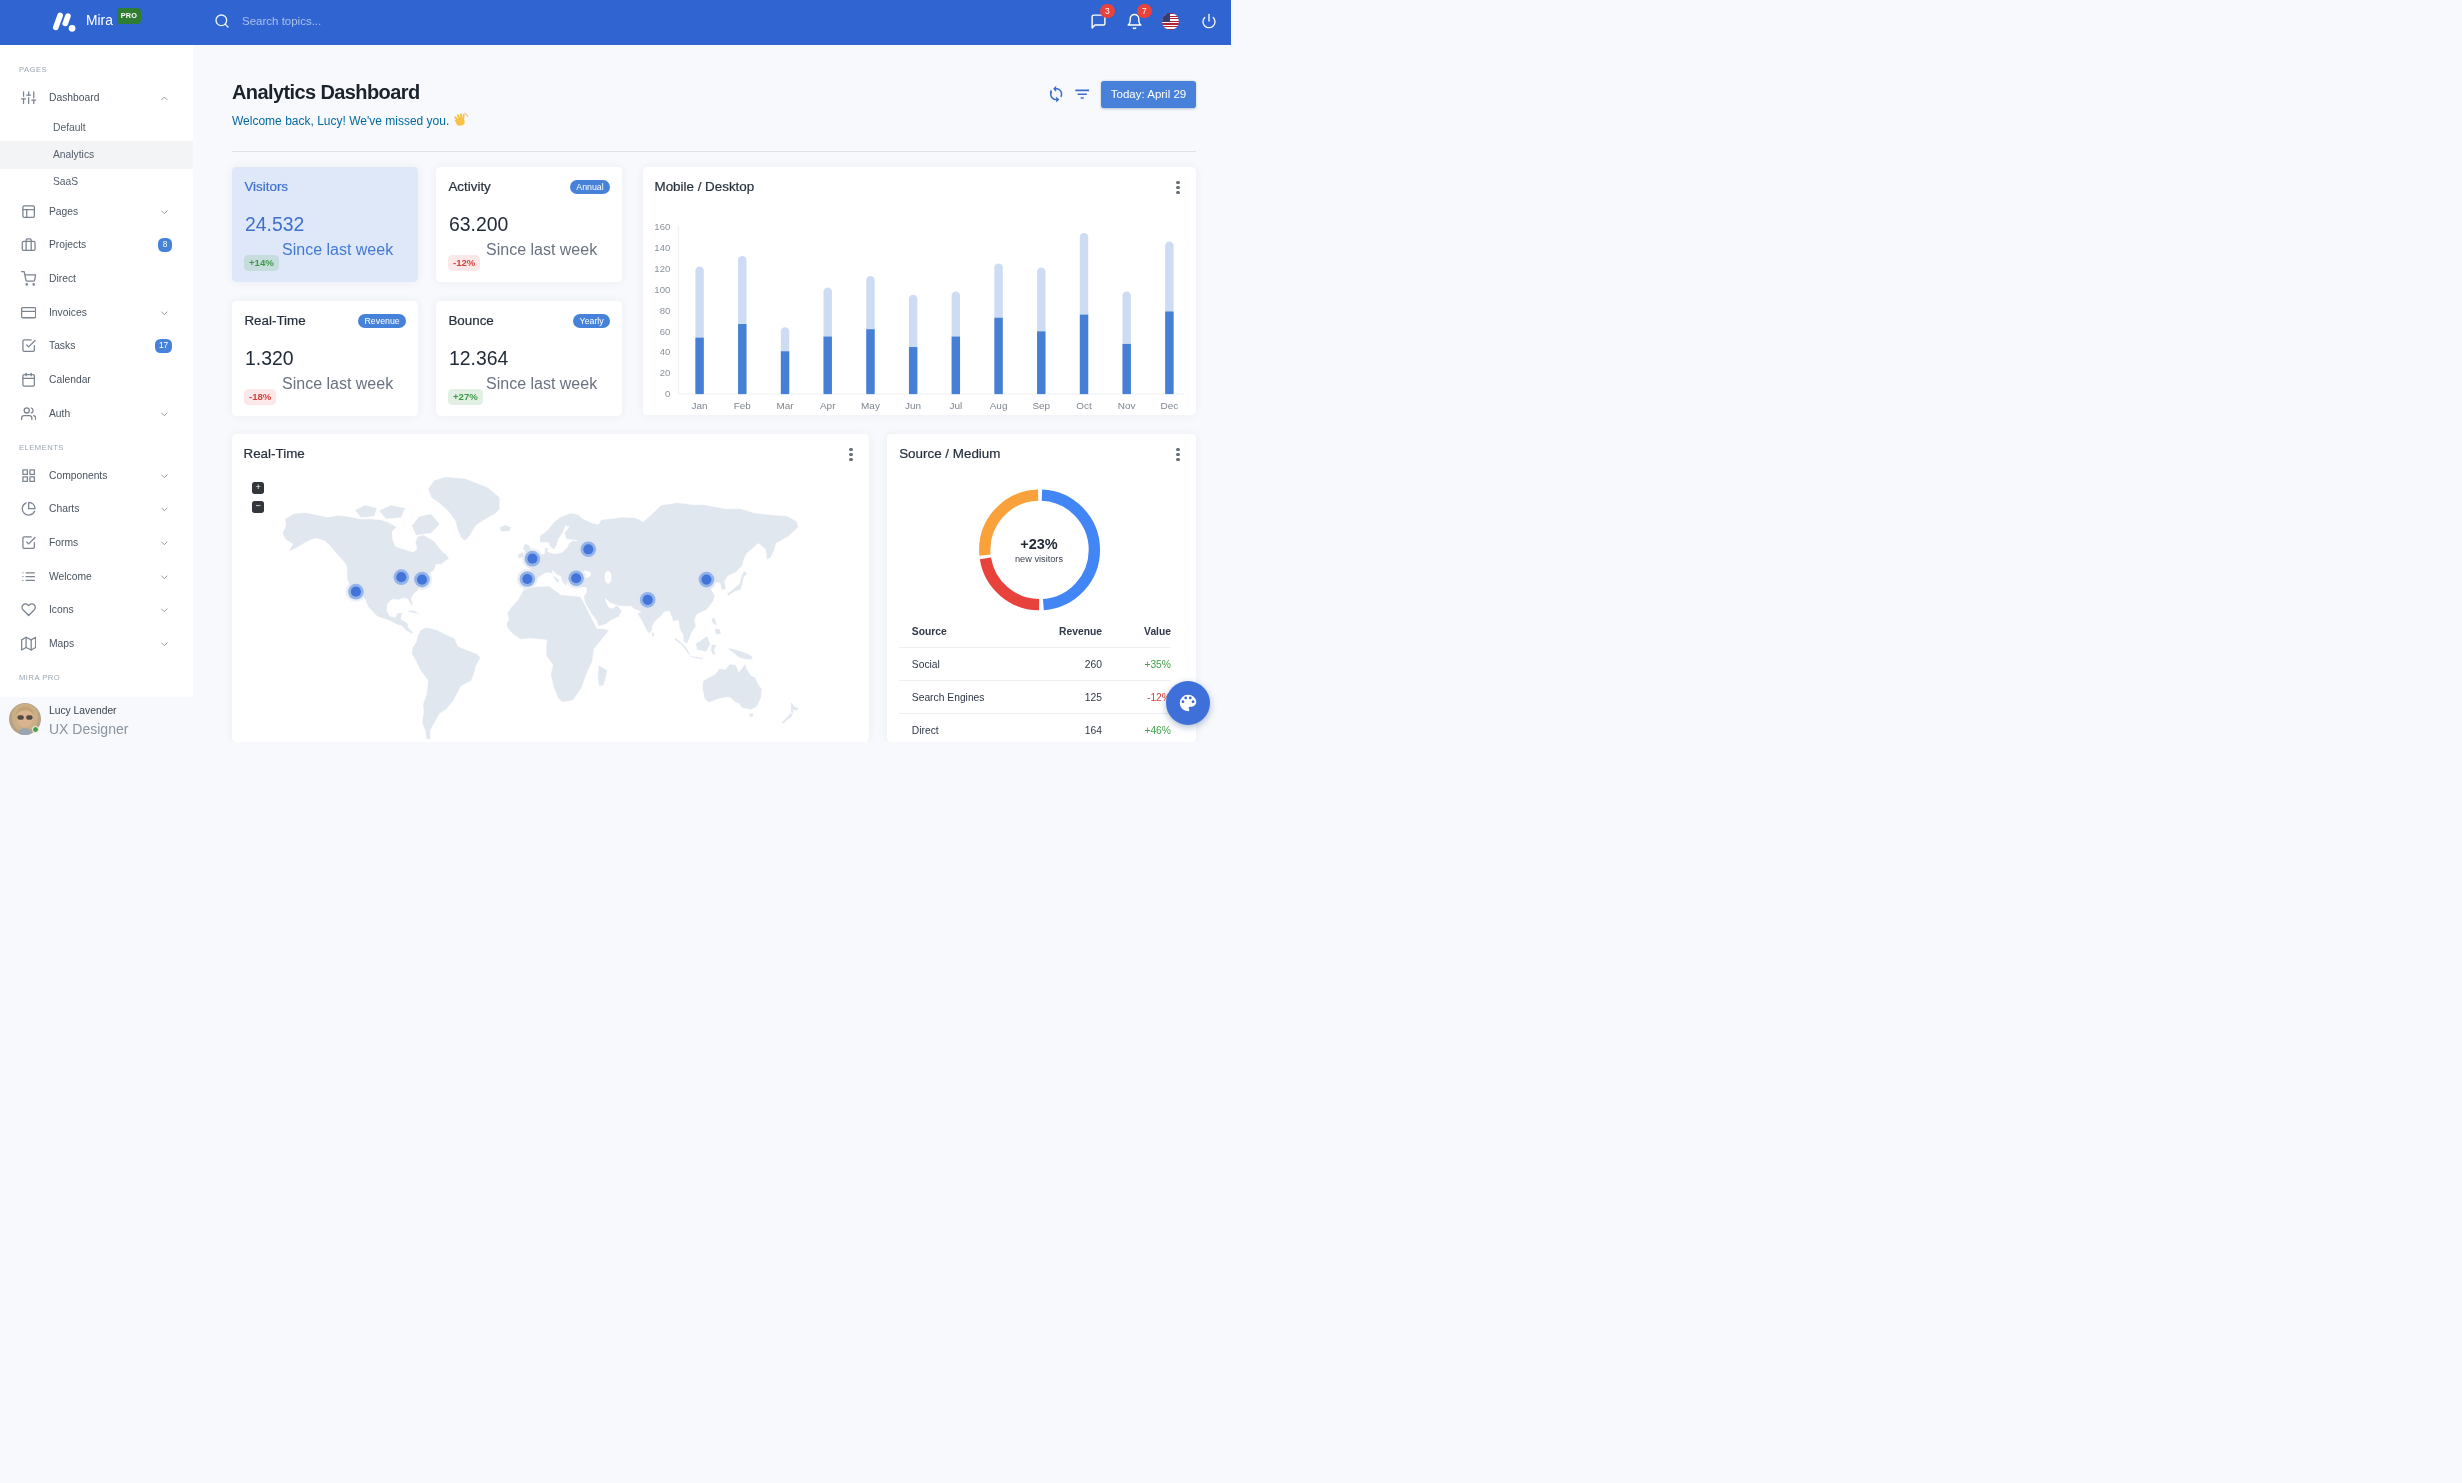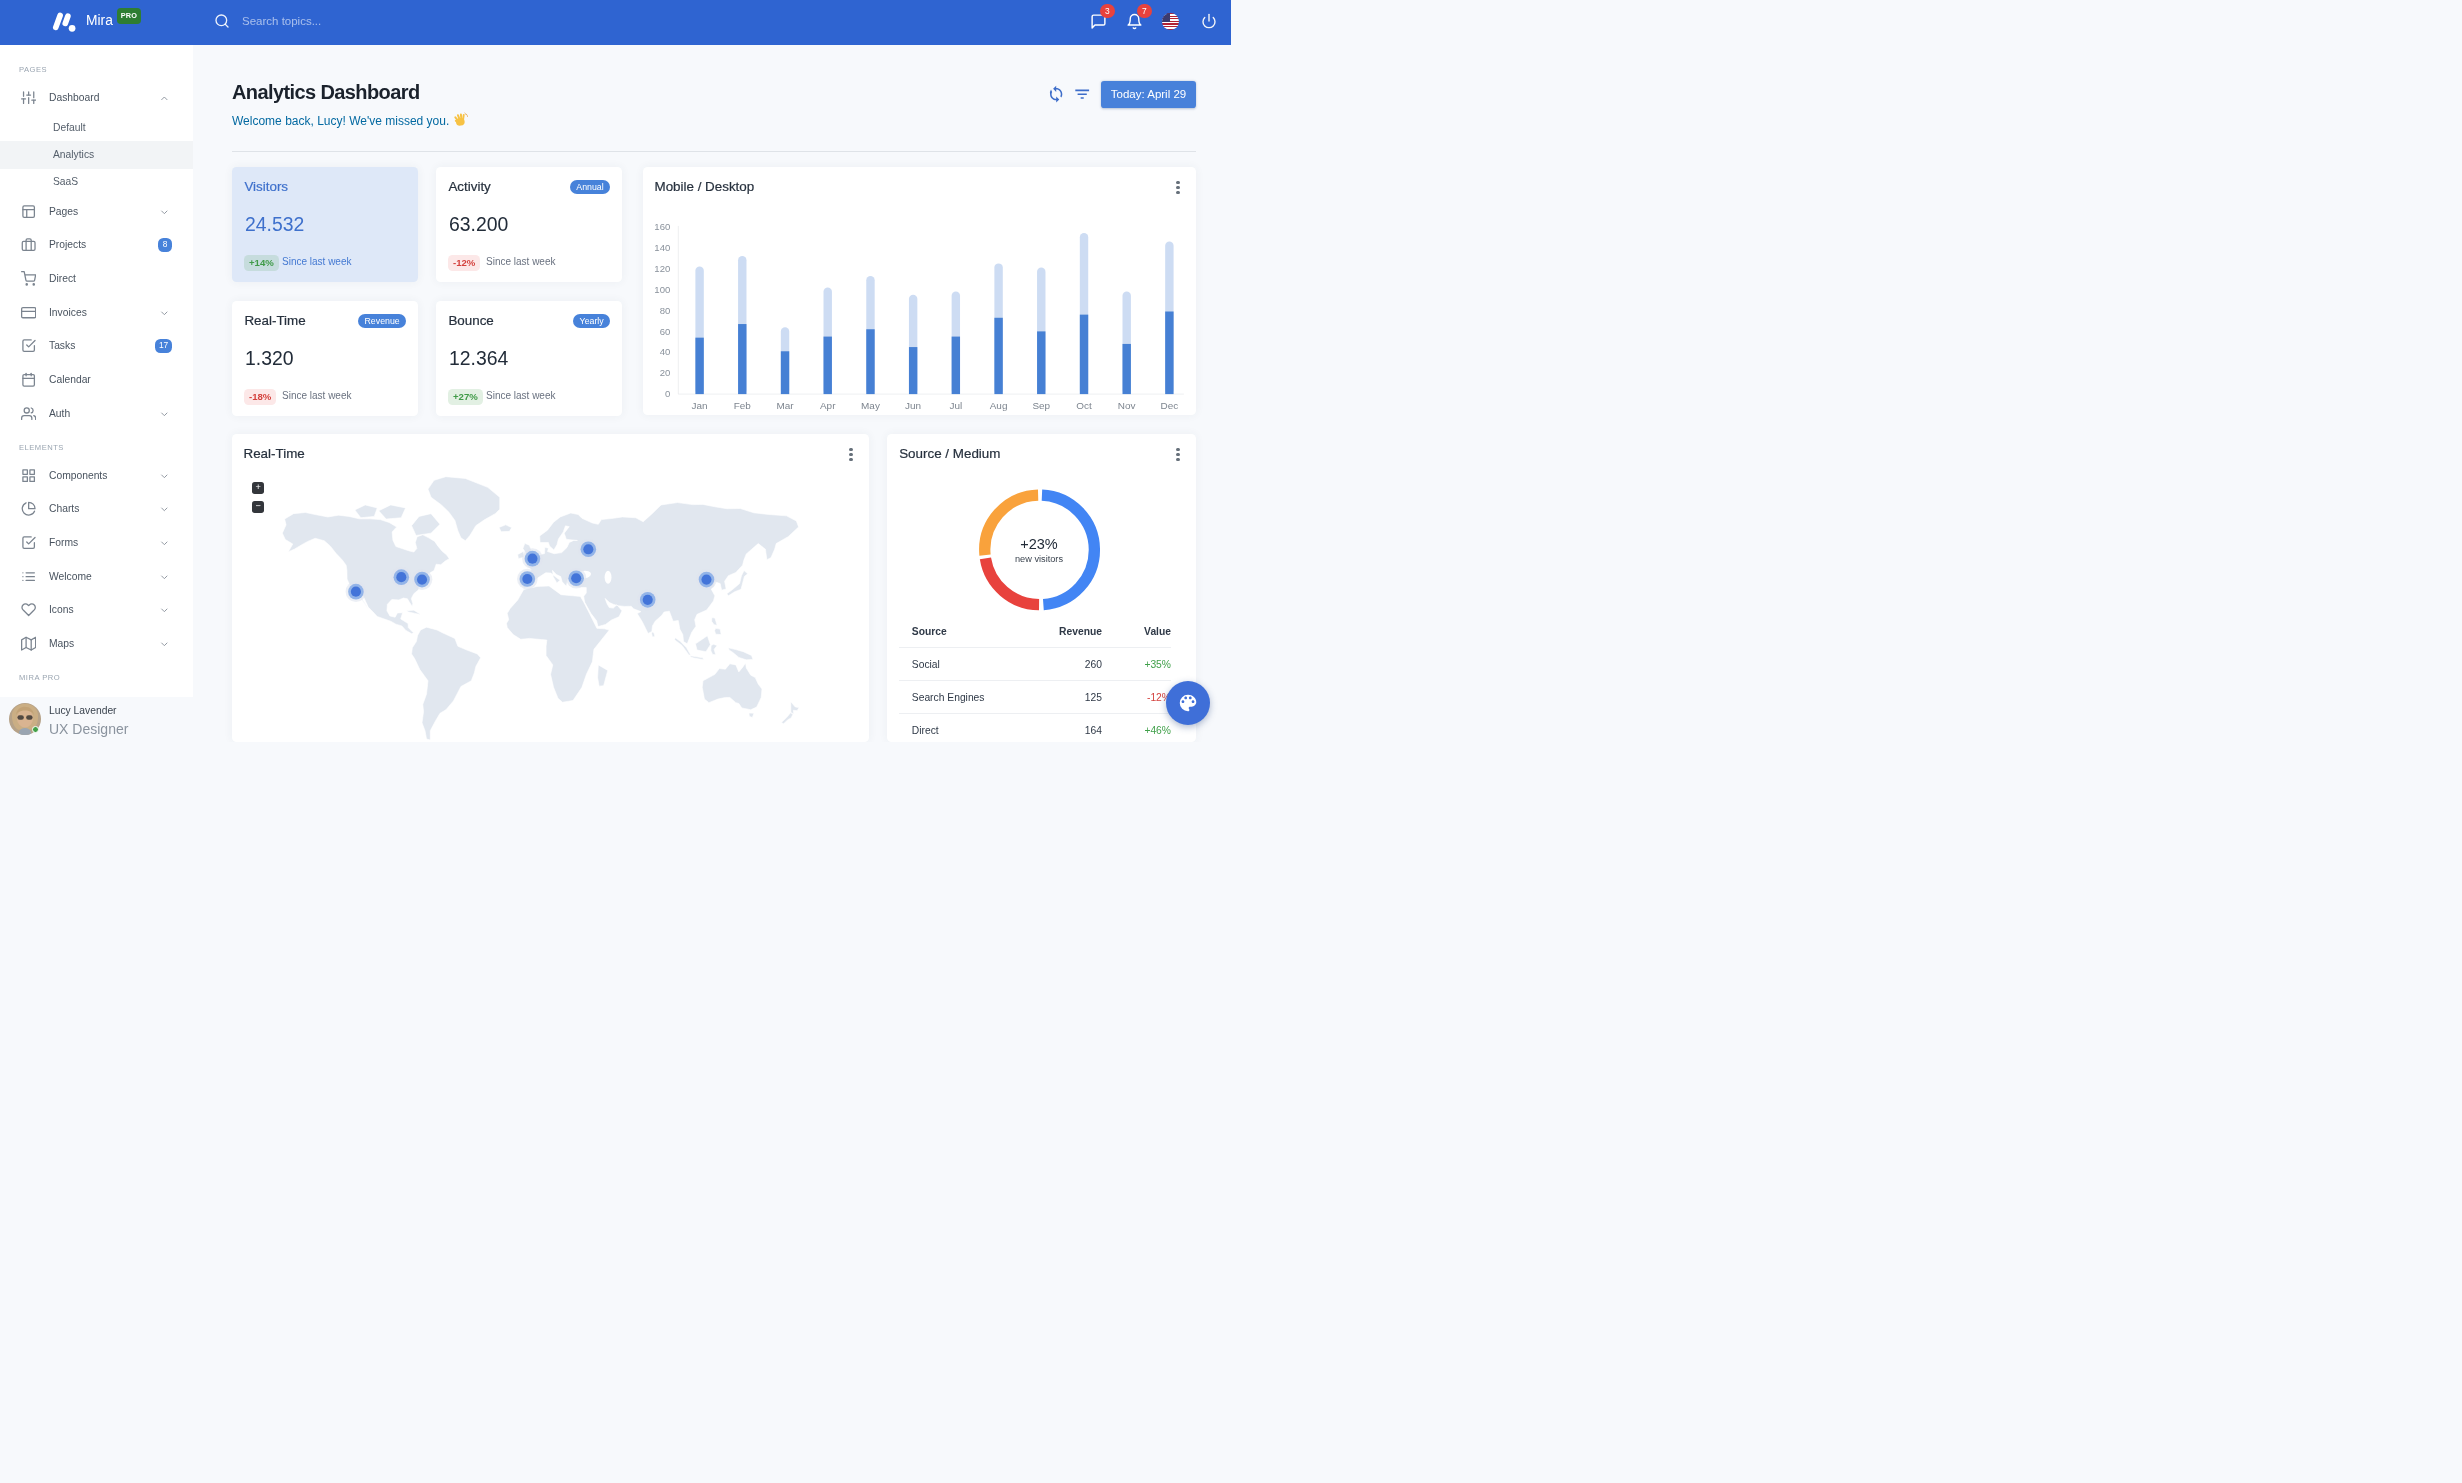--- a/index.html
+++ b/index.html
@@ -31,29 +31,29 @@
 .hdiv{position:absolute;left:232px;top:151px;width:964px;height:0.8px;background:#dfe3e8}
 .card{position:absolute;background:#fff;border-radius:4.6px;box-shadow:0 0 9.2px rgba(53,64,82,0.06)}
 .bluecard{background:#dee8f8 !important}
 .statcard .sctitle{position:absolute;left:12.4px;top:12.2px;font-size:13.4px;line-height:1.2;font-weight:500;color:#27313e;-webkit-text-stroke:0.2px}
 .statcard .tagchip{position:absolute;right:12.2px;top:12.6px;height:14.5px;padding:0 6.1px;background:#4782da;border-radius:7.6px;color:#fff;font-size:8.8px;line-height:14.5px}
 .statcard .scnum{position:absolute;left:13px;top:48px;font-size:19.4px;line-height:1;color:#222c39}
 .statcard .pchip{position:absolute;left:12px;top:88px}
 .pchip{height:16.4px;padding:0 5px;border-radius:4.6px;font-size:9.6px;font-weight:bold;line-height:16.4px;display:inline-block;position:absolute}
 .chg{color:#3f9a47;background:rgba(74,160,80,0.16)}
 .chr{color:#d4423e;background:rgba(227,66,62,0.12)}
-.statcard .since{position:absolute;left:50px;top:89px;font-size:10px;color:#6a7280}
+.statcard .since{position:absolute;left:50px;top:74px;font-size:16px;color:#6a7280}
 .statcard .bluesince{color:#4479d2}
 .ctitle{position:absolute;font-size:13.4px;font-weight:400;color:#27313e;-webkit-text-stroke:0.2px}
 .kebab{position:absolute;width:13.8px;height:15.3px}
 .kebab i{display:block;width:3.5px;height:3.5px;border-radius:50%;background:#66707a;margin:1.6px auto}
 .axy{font-size:12.5px;fill:#8a929c;font-family:"Liberation Sans",sans-serif}
 .axm{font-size:13px;fill:#7d858f;font-family:"Liberation Sans",sans-serif}
 .zbtn{position:absolute;width:12.2px;height:12.2px;background:#33363b;border-radius:2.7px;color:#fff;font-size:9.2px;text-align:center;line-height:11.5px;z-index:5}
-.donlab1{position:absolute;left:1001px;top:536px;width:76px;text-align:center;font-size:14.5px;font-weight:normal;color:#222c39}
+.donlab1{position:absolute;left:1001px;top:536px;width:76px;text-align:center;font-size:14.5px;font-weight:bold;color:#222c39}
 .donlab2{position:absolute;left:1001px;top:554px;width:76px;text-align:center;font-size:9.2px;color:#3a434e}
 .trow{position:absolute;left:899px;width:272px;height:33px;border-bottom:0.8px solid #edeff2;font-size:10.3px;color:#2f3947}
 .thead{font-weight:bold}
 .trow .c1{position:absolute;left:12.8px;top:50%;transform:translateY(-50%)}
 .trow .c2{position:absolute;right:69px;top:50%;transform:translateY(-50%)}
 .trow .c3{position:absolute;right:0;top:50%;transform:translateY(-50%)}
 .creg{color:#2f3947}
 .tg{color:#40a04a;font-weight:normal}
 .tr{color:#d4423e;font-weight:normal}
 .fab{position:absolute;left:1166px;top:681px;width:44px;height:44px;background:#3f6fd8;border-radius:50%;z-index:40;box-shadow:0 2.3px 7.6px rgba(30,60,120,0.35);display:flex;align-items:center;justify-content:center}

